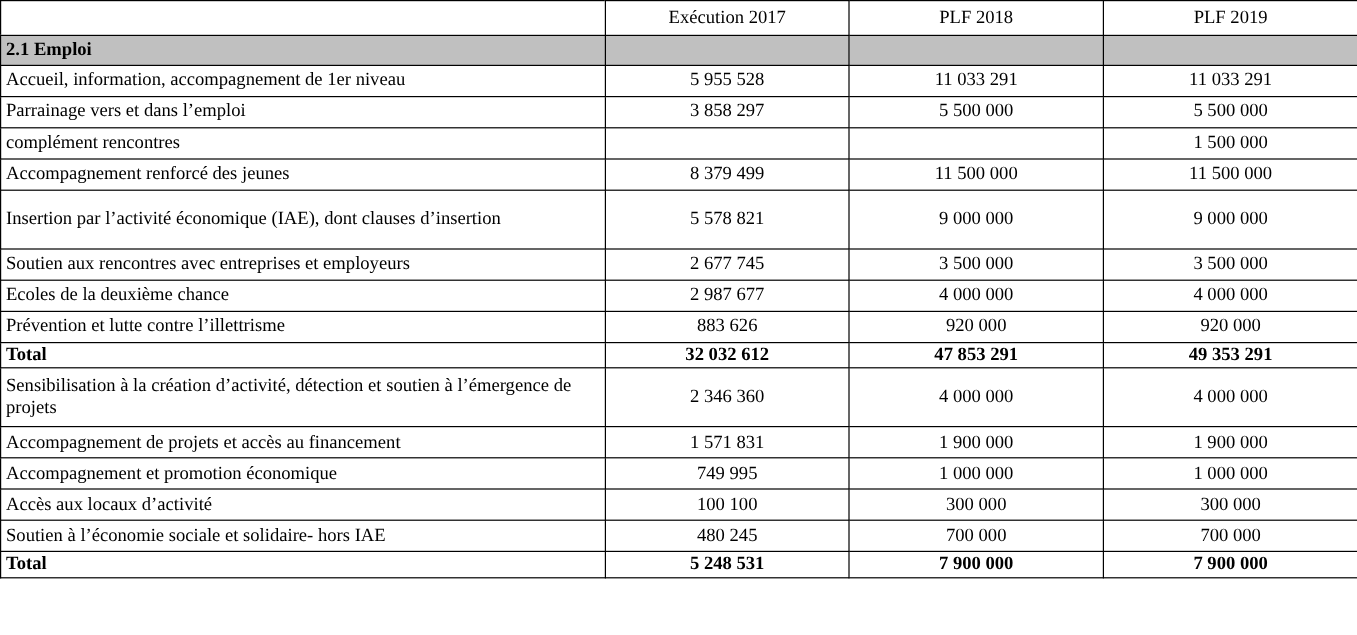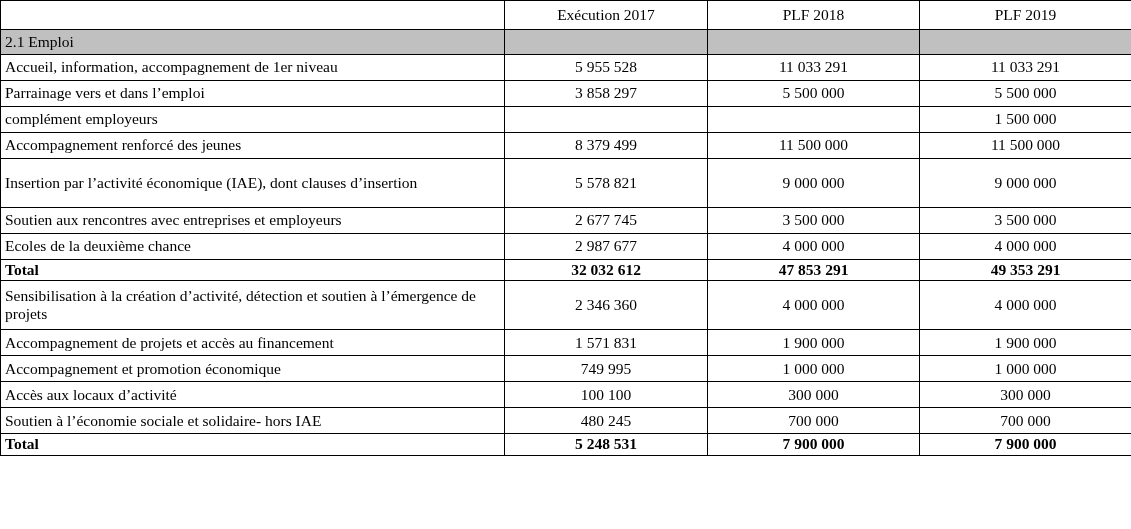--- a/index.html
+++ b/index.html
@@ -56,21 +56,21 @@
   }
   td.num {
     text-align: center;
     margin-left: 16px;
   }
   tr.section td {
     background: #c0c0c0;
     font-weight: bold;
     height: 22px;
   }
-  tr.section td.label { font-weight: normal; }
+  tr.section td.label { font-weight: bold; }
   tr.total td { font-weight: bold; }
   tr.tall td { height: 46px; }
   tr.row td { height: 23px; }
 </style>
 </head>
 <body>
 
 <div class="page">
   <table class="budget">
     <colgroup>
@@ -100,21 +100,21 @@
           <td class="num">11 033 291</td>
           <td class="num">11 033 291</td>
         </tr>
         <tr class="row">
           <td class="label">Parrainage vers et dans l’emploi</td>
           <td class="num">3 858 297</td>
           <td class="num">5 500 000</td>
           <td class="num">5 500 000</td>
         </tr>
         <tr class="row">
-          <td class="label">complément employeurs</td>
+          <td class="label">complément rencontres</td>
           <td class="num"></td>
           <td class="num"></td>
           <td class="num">1 500 000</td>
         </tr>
         <tr class="row">
           <td class="label">Accompagnement renforcé des jeunes</td>
           <td class="num">8 379 499</td>
           <td class="num">11 500 000</td>
           <td class="num">11 500 000</td>
         </tr>
@@ -128,20 +128,26 @@
           <td class="label"> Soutien aux rencontres avec entreprises et employeurs</td>
           <td class="num">2 677 745</td>
           <td class="num">3 500 000</td>
           <td class="num">3 500 000</td>
         </tr>
         <tr class="row">
           <td class="label"> Ecoles de la deuxième chance</td>
           <td class="num">2 987 677</td>
           <td class="num">4 000 000</td>
           <td class="num">4 000 000</td>
+        </tr>
+        <tr class="row">
+          <td class="label">Prévention et lutte contre l’illettrisme</td>
+          <td class="num">883 626</td>
+          <td class="num">920 000</td>
+          <td class="num">920 000</td>
         </tr>
         <tr class="total">
           <td class="label">Total</td>
           <td class="num">32 032 612</td>
           <td class="num">47 853 291</td>
           <td class="num">49 353 291</td>
         </tr>
         <tr class="tall">
           <td class="label">Sensibilisation à la création d’activité, détection et soutien à l’émergence de projets</td>
           <td class="num">2 346 360</td>

